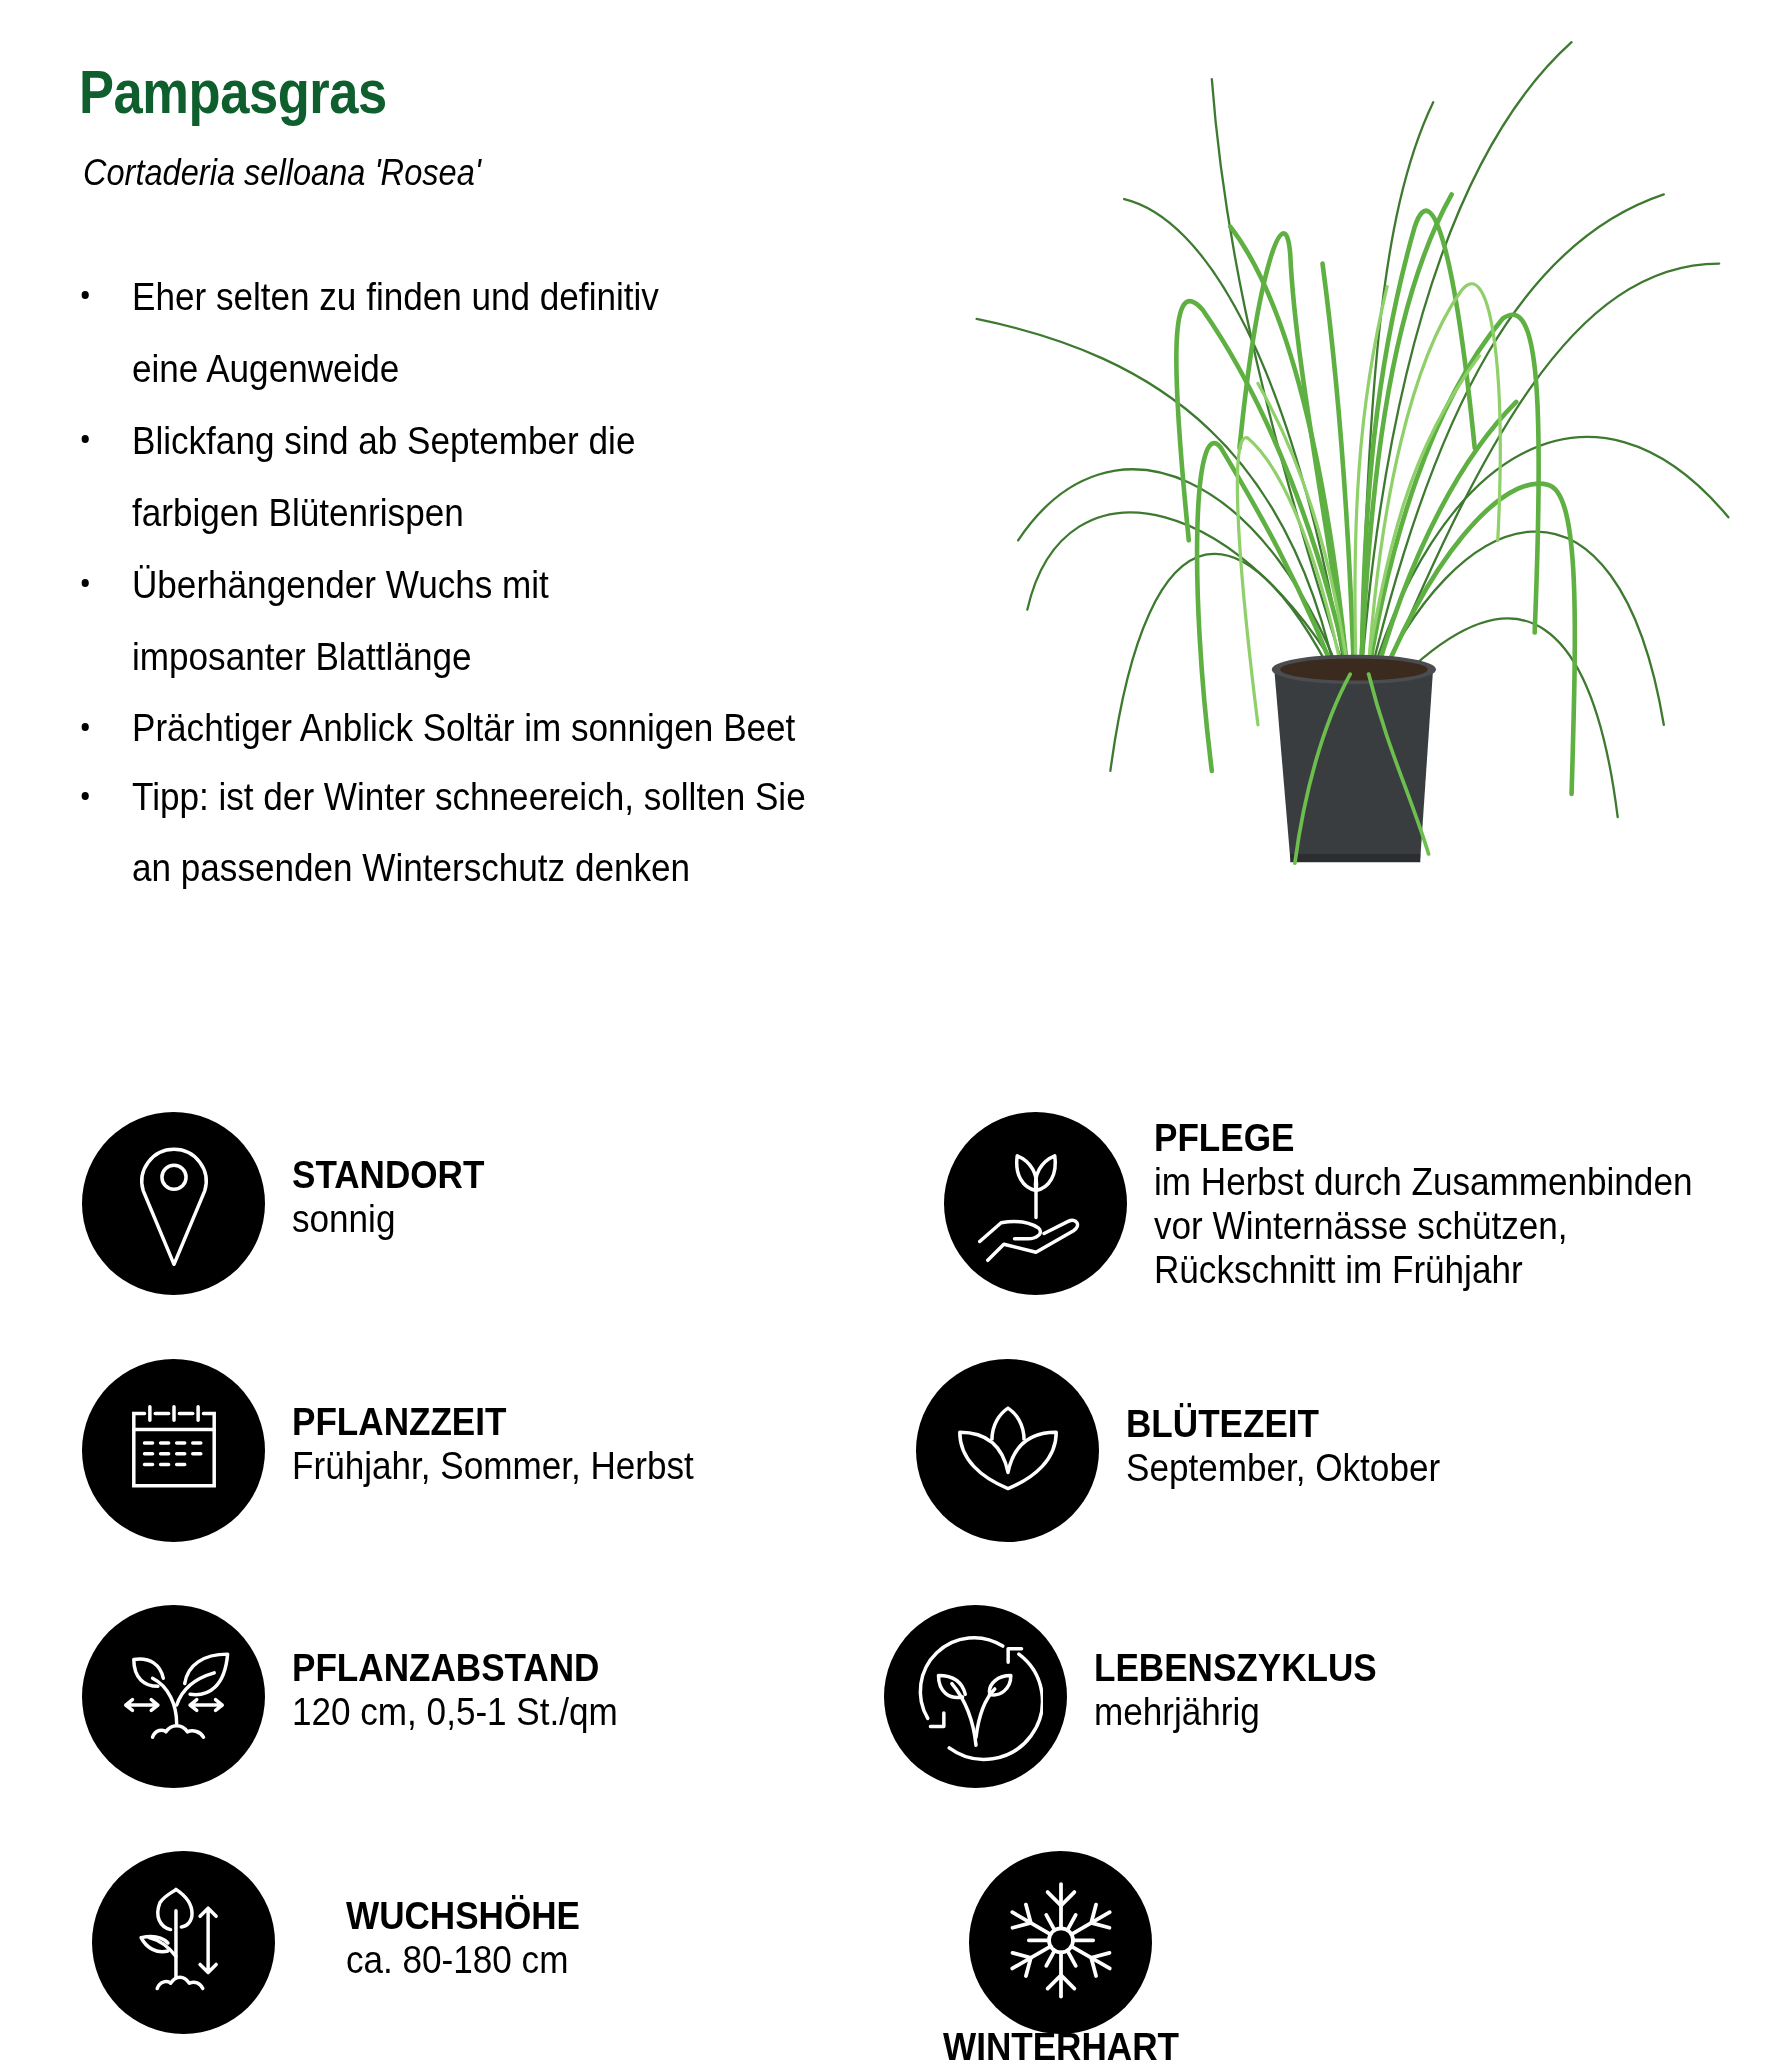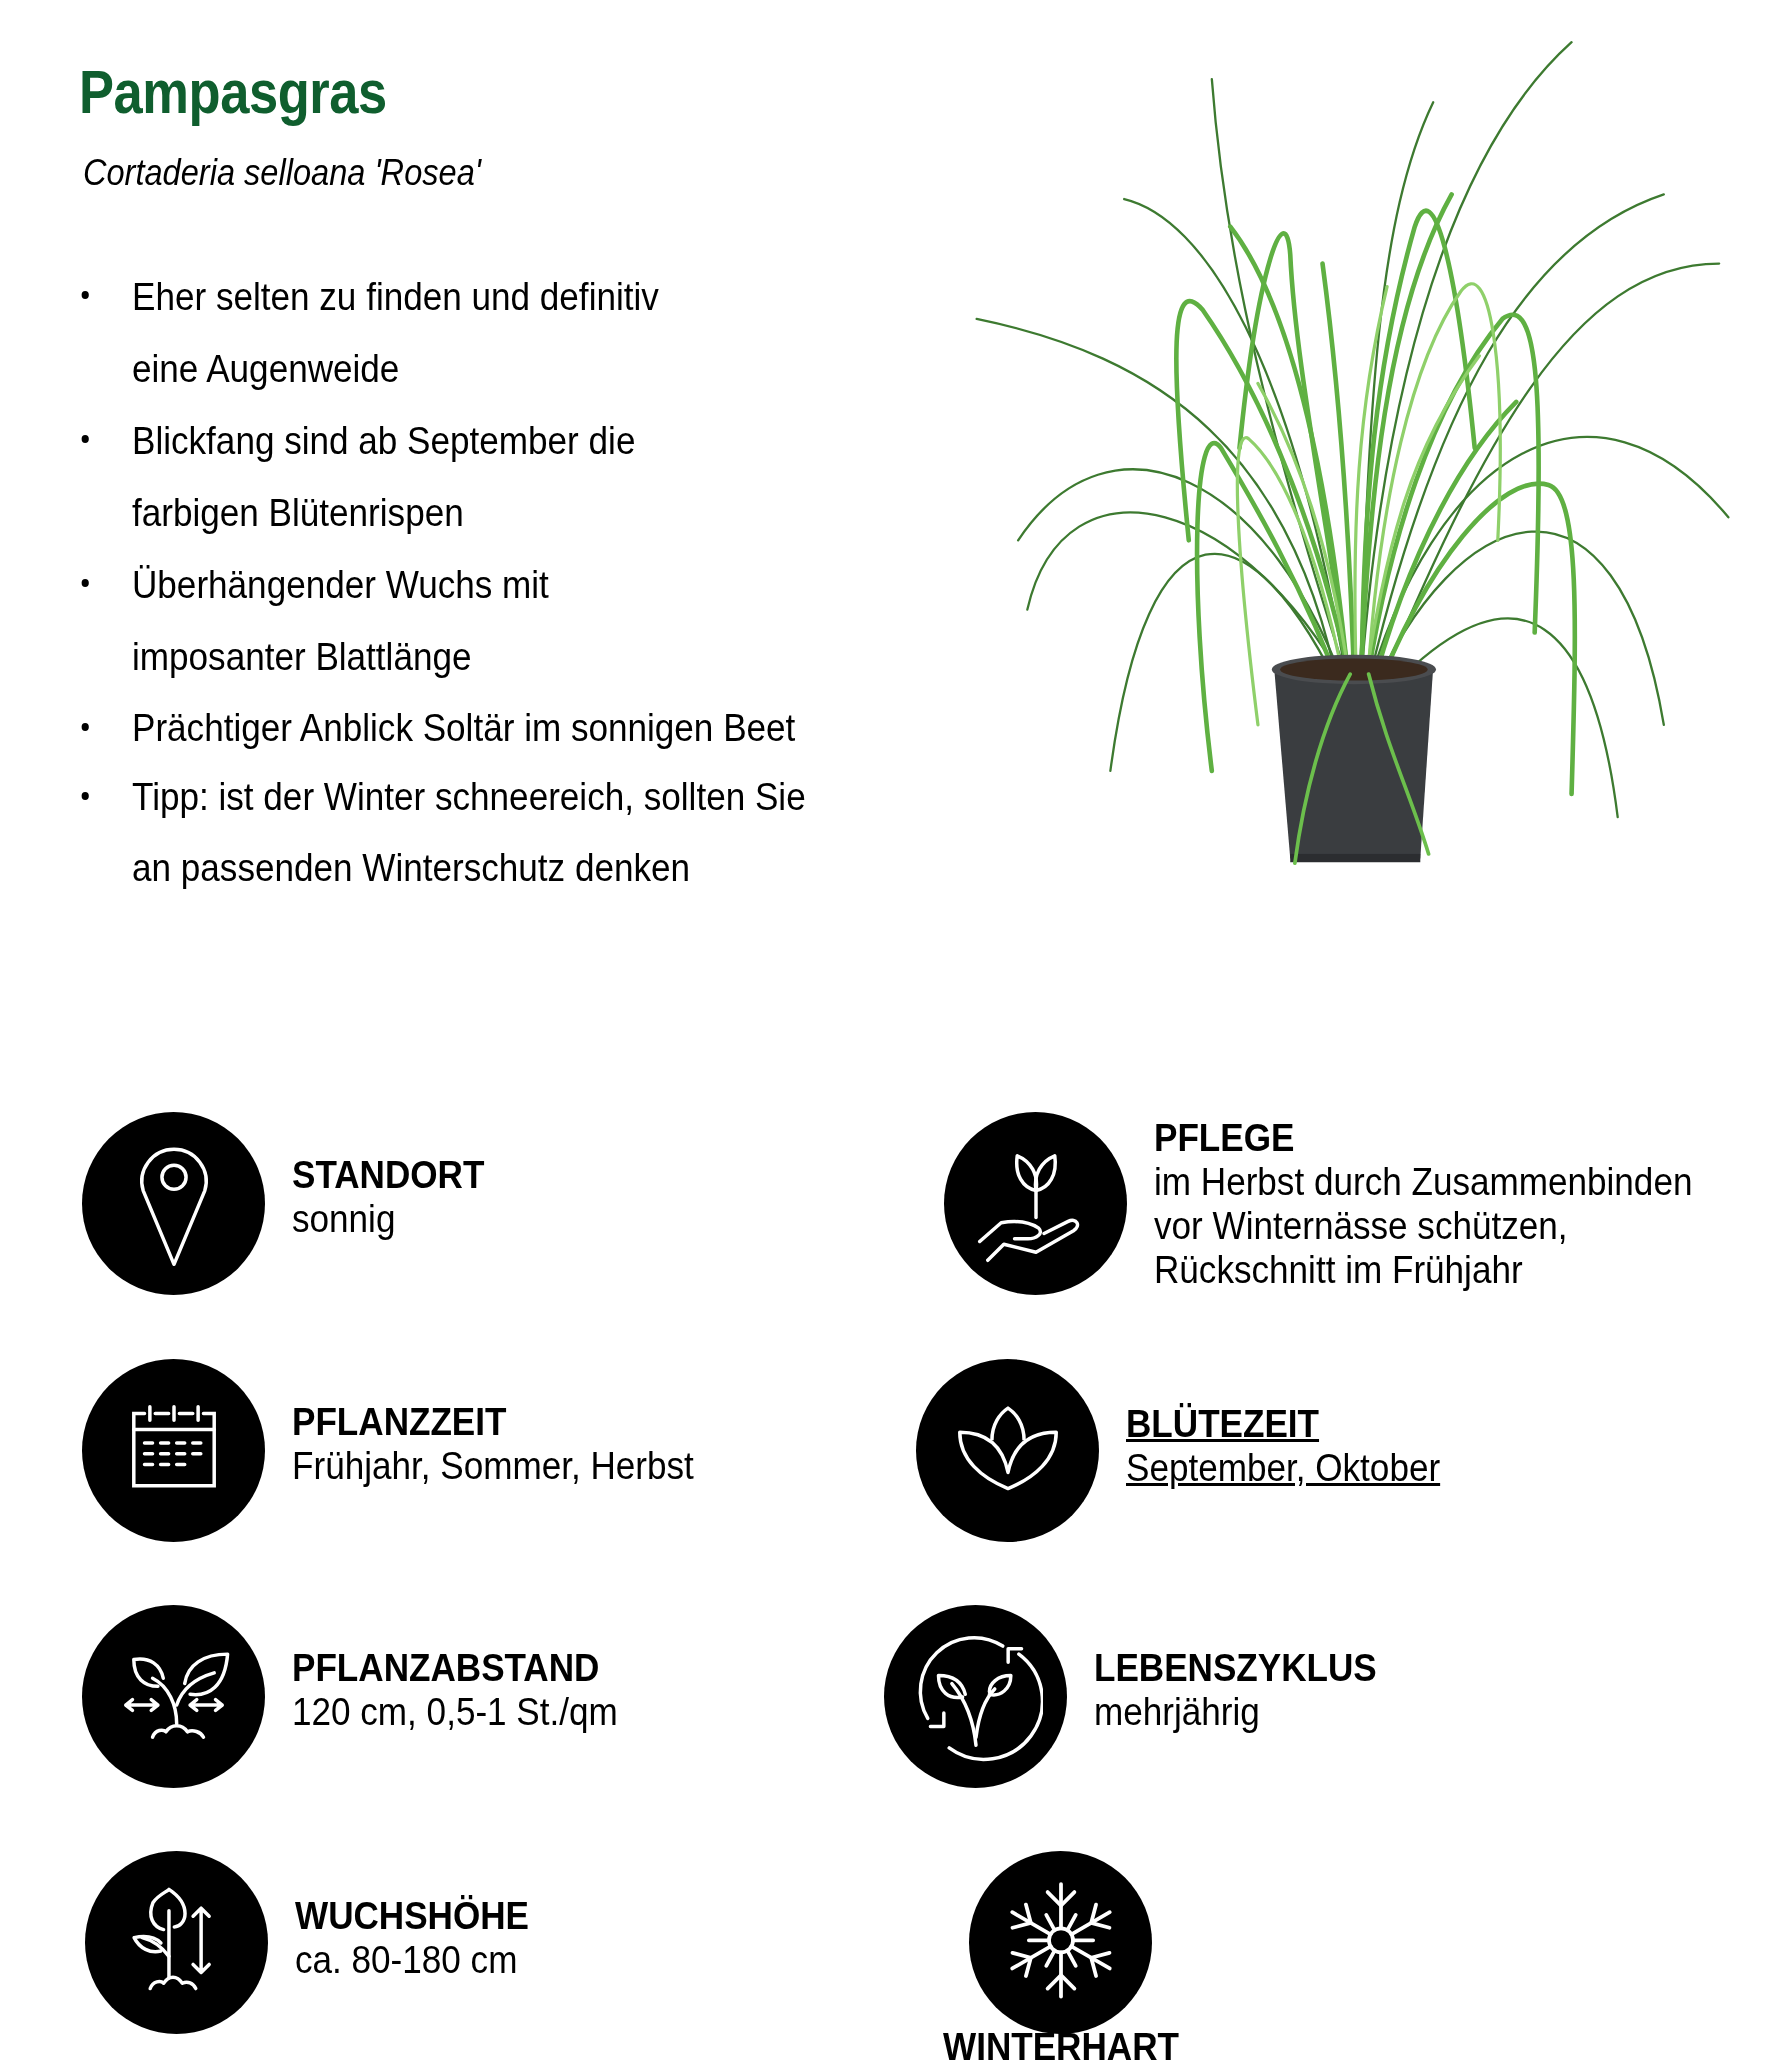--- a/index.html
+++ b/index.html
@@ -165,21 +165,21 @@
       <path d="M28 52 L 34 52 M40 52 L 46 52 M52 52 L 58 52 M64 52 L 70 52"></path>
       <path d="M28 60 L 34 60 M40 60 L 46 60 M52 60 L 58 60"></path>
     </svg>
   </div>
   <div class="txt" style="margin-top:-14px;">
     <span class="lbl">PFLANZZEIT</span>
     <span class="val">Frühjahr, Sommer, Herbst</span>
   </div>
 </div>
 
-<div class="info" style="left:916px; top:1359px;text-decoration:underline;">
+<div class="info" style="left:916px; top:1359px;">
   <div class="circle">
     <svg viewBox="0 0 100 100" fill="none" stroke="#fff" stroke-width="2.6" stroke-linejoin="round">
       <path d="M50 78 C 30 70, 14 56, 14 36 C 34 36, 46 46, 50 66 C 54 46, 66 36, 86 36 C 86 56, 70 70, 50 78 Z"></path>
       <path d="M38 42 C 38 30, 44 22, 50 18 C 56 22, 62 30, 62 42"></path>
     </svg>
   </div>
   <div class="txt" style="margin-top:-9.2px;">
     <span class="lbl">BLÜTEZEIT</span>
     <span class="val">September, Oktober</span>
   </div>
@@ -215,21 +215,21 @@
       <path d="M40 50 C 30 52, 22 46, 22 34 C 34 34, 40 40, 42 48"></path>
       <path d="M60 48 C 68 50, 76 44, 76 34 C 66 34, 60 40, 60 46"></path>
     </svg>
   </div>
   <div class="txt" style="margin-top:-14px;">
     <span class="lbl">LEBENSZYKLUS</span>
     <span class="val">mehrjährig</span>
   </div>
 </div>
 
-<div class="info" style="left:85px; top:1851px;">
+<div class="info" style="left:92px; top:1851px;gap:44px;">
   <div class="circle">
     <svg viewBox="0 0 100 100" fill="none" stroke="#fff" stroke-width="2.6" stroke-linecap="round" stroke-linejoin="round">
       <path d="M44 76 L 44 26"></path>
       <path d="M40 40 C 32 38, 28 30, 32 20 C 36 14, 42 12, 44 10 C 50 14, 56 20, 56 28 C 56 34, 52 38, 48 38"></path>
       <path d="M44 60 C 38 52, 32 48, 24 46"></path>
       <path d="M38 56 C 30 58, 22 54, 18 46 C 28 44, 34 46, 38 50"></path>
       <path d="M30 84 C 32 78, 38 78, 40 80 C 44 74, 50 74, 54 80 C 58 78, 62 80, 64 84"></path>
       <path d="M68 24 L 68 72 M62 30 L 68 24 L 74 30 M62 66 L 68 72 L 74 66"></path>
     </svg>
   </div>

